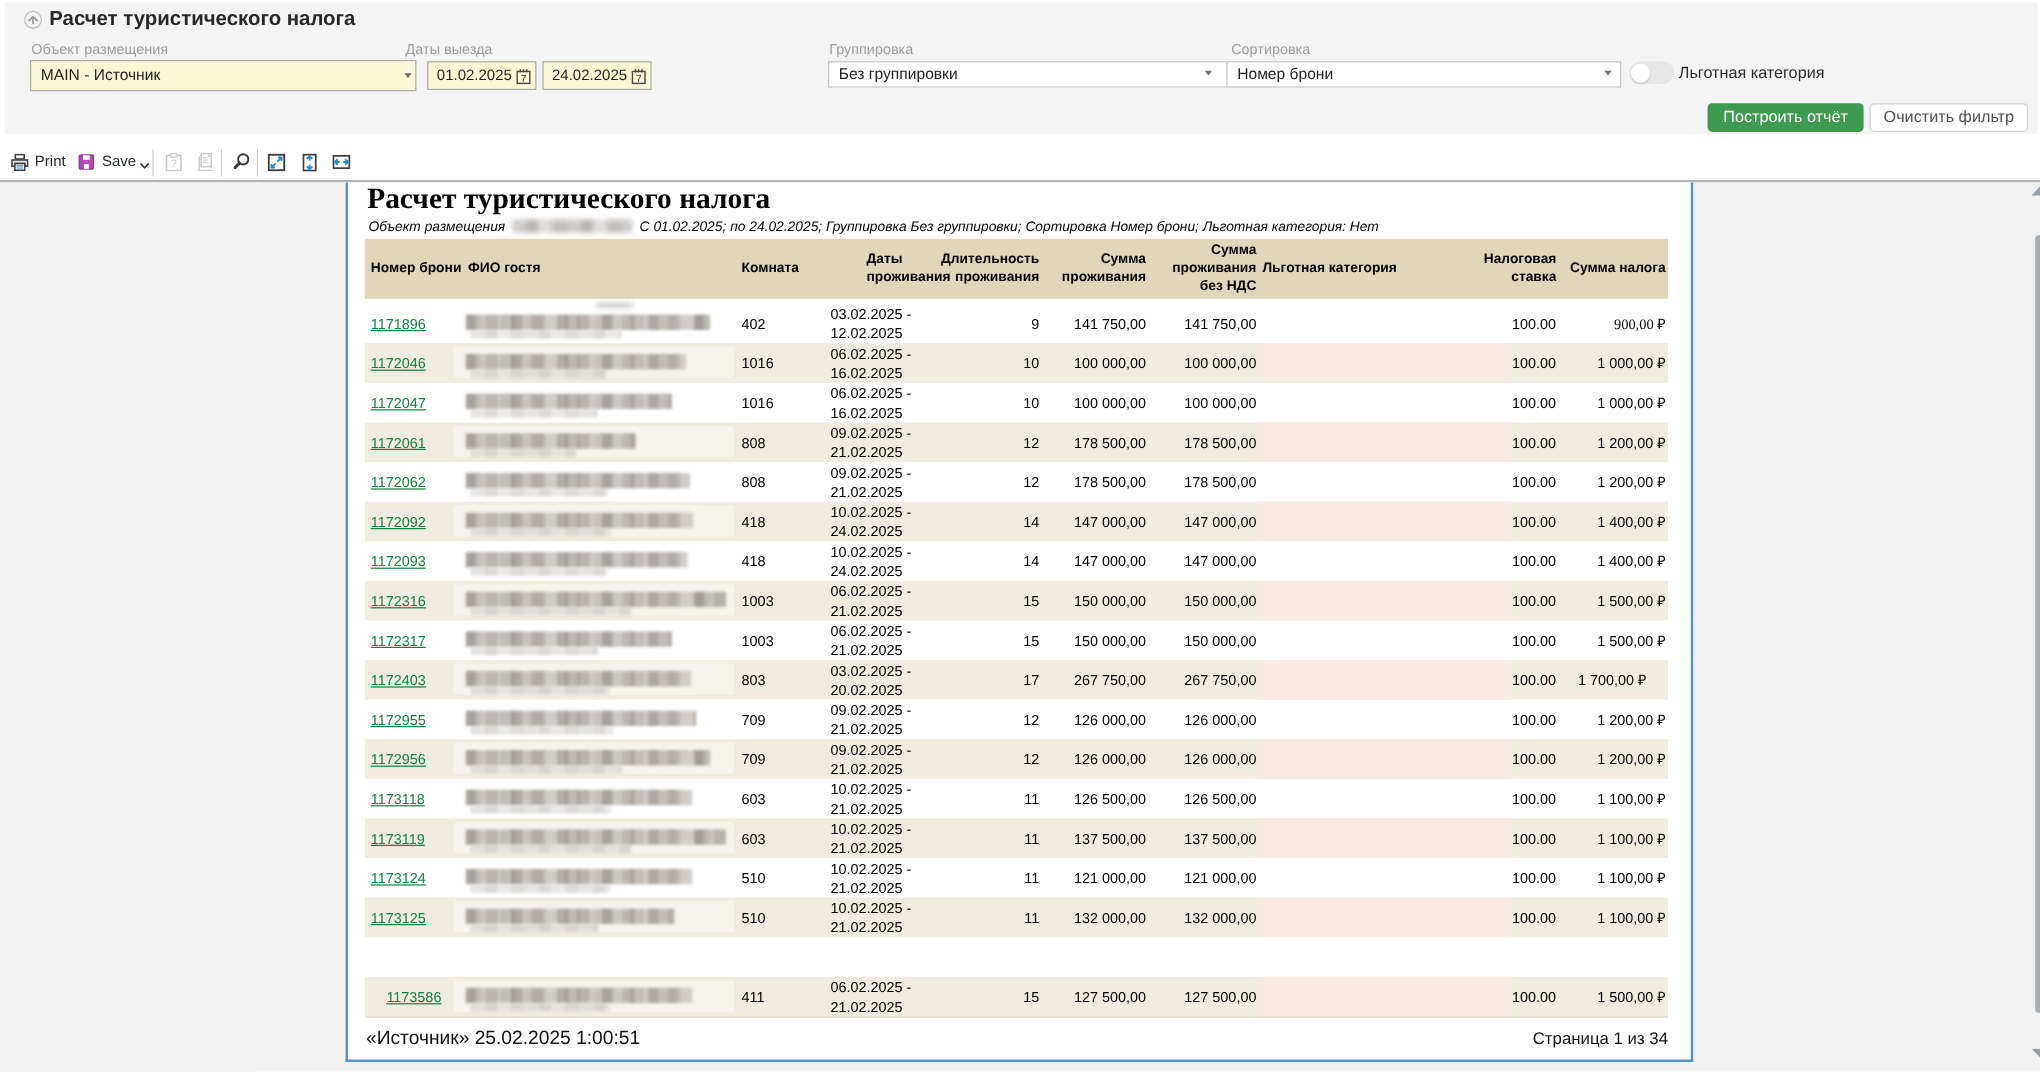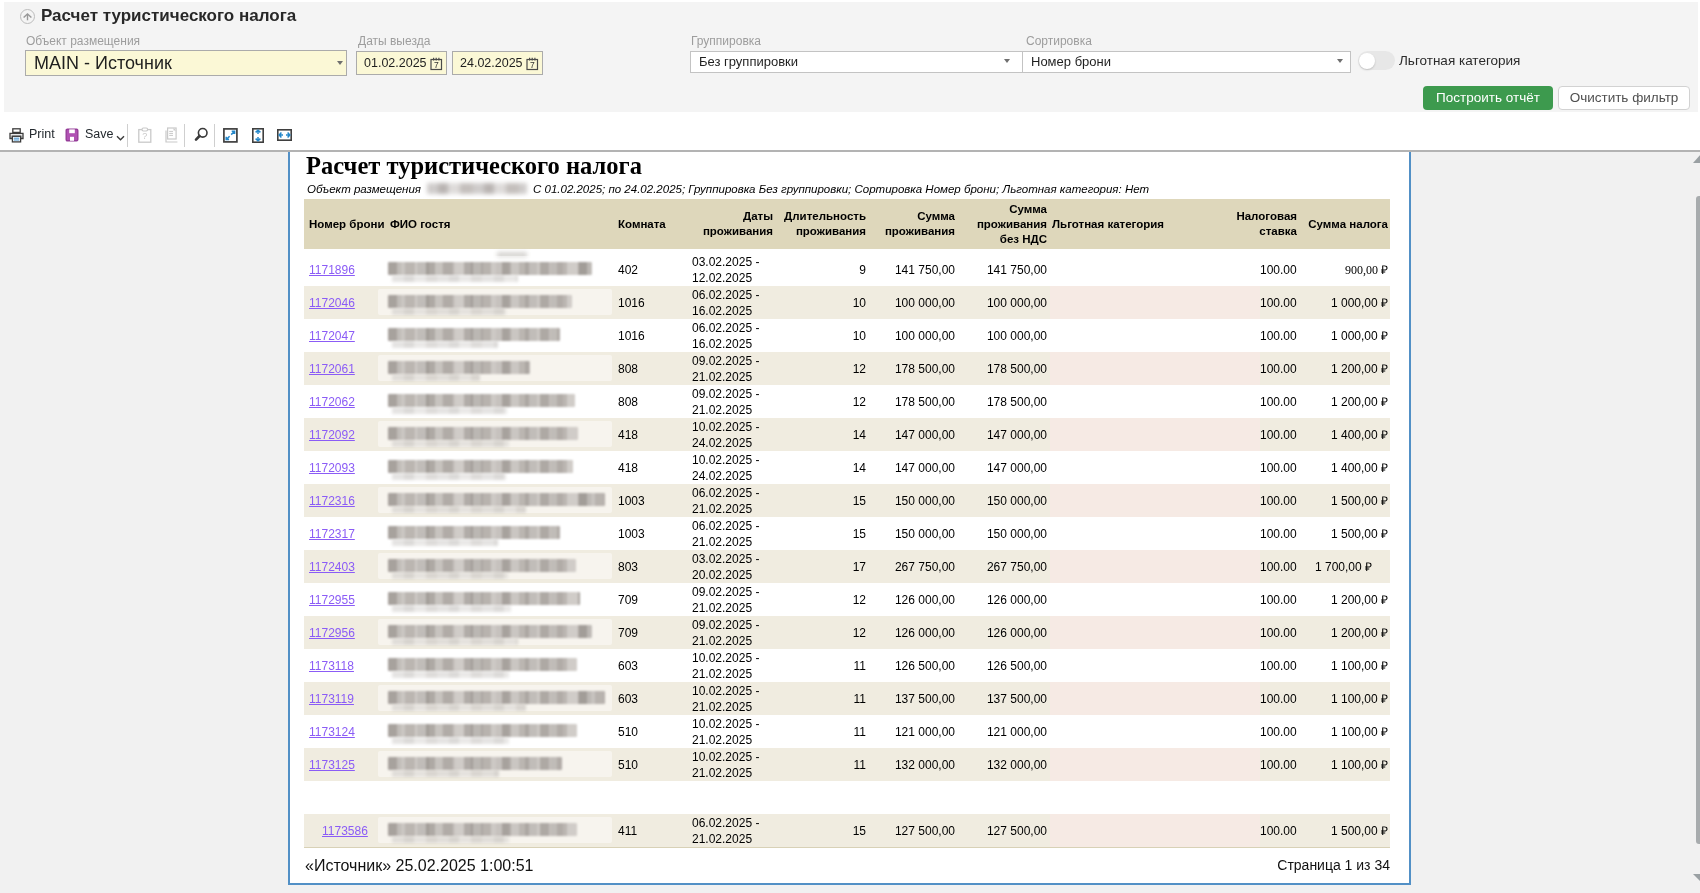--- a/index.html
+++ b/index.html
@@ -1,21 +1,21 @@
 <!DOCTYPE html>
 <html><head><meta charset="utf-8"><style>
 *{margin:0;padding:0;box-sizing:border-box;}
 html,body{width:1700px;height:893px;background:#fff;overflow:hidden;
   font-family:"Liberation Sans",sans-serif;}
 
 #panel{position:absolute;left:4px;top:2px;width:1694px;height:110px;background:#f4f4f4;}
 #circ{position:absolute;left:20px;top:9px;width:15px;height:15px;border:1px solid #bcbcbc;border-radius:50%;}
 #h1t{position:absolute;left:41px;top:6px;font-size:17px;font-weight:bold;color:#282828;}
 .flabel{position:absolute;font-size:12px;color:#9d9d9d;}
-.yinput{position:absolute;background:#fbf8d6;border:1px solid #ababab;font-size:18px;color:#1f1f1f;}
+.yinput{position:absolute;background:#fbf8d6;border:1px solid #ababab;font-size:13px;color:#1f1f1f;}
 .winput{position:absolute;background:#fff;border:1px solid #c3c3c3;font-size:13px;color:#1f1f1f;}
 .car{position:absolute;width:0;height:0;border-left:3.5px solid transparent;border-right:3.5px solid transparent;border-top:4.5px solid #6f6f6f;}
 #toggle{position:absolute;left:1358px;top:51px;width:37px;height:19px;background:#e7e7e7;border-radius:10px;}
 #knob{position:absolute;left:1px;top:1.5px;width:16px;height:16px;background:#fff;border-radius:50%;box-shadow:0 1px 2px rgba(0,0,0,0.18);}
 #toglbl{position:absolute;left:1399px;top:53px;font-size:13.5px;color:#2b2b2b;}
 #btn-g{position:absolute;left:1423px;top:86px;width:130px;height:24px;background:#3d9a4e;border-radius:4px;color:#fff;font-size:13.5px;text-align:center;line-height:23px;}
 #btn-w{position:absolute;left:1558px;top:86px;width:132px;height:24px;background:#fff;border:1px solid #d2d2d2;border-radius:4px;color:#4f4f4f;font-size:13.5px;text-align:center;line-height:22px;}
 
 #toolbar{position:absolute;left:0;top:112px;width:1700px;height:40px;background:#fff;border-bottom:2px solid #b3b3b3;}
 .tbt{position:absolute;top:127px;font-size:12.5px;color:#23292e;}
@@ -29,21 +29,21 @@
 #rsub .blr{display:inline-block;vertical-align:middle;height:11px;width:100px;margin:0 6px 2px 6px;border-radius:1px;
   background:repeating-linear-gradient(90deg,#cfcccb 0 11px,#b9b4b2 11px 21px,#dedbda 21px 33px,#c4bfbc 33px 46px);filter:blur(2px);}
 
 #hband{position:absolute;left:304px;top:199px;width:1086px;height:50px;background:#ded7bb;}
 .hcell{position:absolute;top:199px;height:50px;font-size:11.5px;font-weight:bold;color:#000;
   display:flex;flex-direction:column;justify-content:center;line-height:15px;white-space:nowrap;}
 .brow{position:absolute;height:33px;}
 .bcell{position:absolute;top:0;height:33px;font-size:12px;color:#000;display:flex;flex-direction:column;justify-content:center;white-space:nowrap;}
 .brow.stripe{background:#f0ece0;}
 .stripe .bg2{background:#f6eae4;}
-a.lnk{color:#8b5cf6;text-decoration:underline;}
+a.lnk{color:#15803d;text-decoration:underline;}
 .halo{position:absolute;left:-4px;top:3px;width:234px;height:26px;background:rgba(255,255,255,0.45);border-radius:2px;}
 .blur{position:absolute;left:6px;top:9px;height:13px;border-radius:1px;filter:blur(1.2px);
   background:repeating-linear-gradient(90deg,rgba(158,152,148,0.55) 0 9px,rgba(204,200,196,0.55) 9px 17px,rgba(176,170,166,0.55) 17px 27px,rgba(214,210,207,0.55) 27px 38px),
   repeating-linear-gradient(90deg,#b3aea9 0 13px,#c9c5c0 13px 29px,#a7a39e 29px 41px,#c2beb9 41px 54px);}
 .blur2{position:absolute;left:10px;top:22px;height:7px;border-radius:1px;filter:blur(1.4px);opacity:0.45;
   background:repeating-linear-gradient(90deg,#c6c3c0 0 12px,#b1ada9 12px 22px,#d1cecb 22px 34px,#b6b1ac 34px 45px);}
 .num{text-align:right;}
 #tfoot{position:absolute;left:304px;top:847px;width:1086px;height:1px;background:#d8d1b6;}
 #fl{position:absolute;left:305px;top:857px;font-size:16px;color:#111;}
 #fr{position:absolute;left:1090px;top:857px;width:300px;text-align:right;font-size:14px;color:#111;}
@@ -53,21 +53,21 @@
 <div id="panel"></div>
 <div id="circ"></div>
 <svg style="position:absolute;left:20px;top:9px;" width="15" height="15" viewBox="0 0 15 15">
     <path d="M3.6 8.6 L7.5 4.9 L11.4 8.6" fill="none" stroke="#999" stroke-width="1.4"></path>
     <line x1="7.5" y1="5.6" x2="7.5" y2="11.3" stroke="#999" stroke-width="1.4"></line>
   </svg>
 <div id="h1t">Расчет туристического налога</div>
 <div class="flabel" style="left:26px;top:34px;">Объект размещения</div>
 <div class="yinput" style="left:25px;top:50px;width:322px;height:26px;line-height:24px;padding-left:8px;">MAIN - Источник</div>
 <div class="car" style="left:337px;top:61px;"></div>
-<div class="flabel" style="left:358px;top:34px;text-align:right;">Даты выезда</div>
+<div class="flabel" style="left:338px;top:34px;text-align:right;">Даты выезда</div>
 <div class="yinput" style="left:356px;top:51px;width:91px;height:24px;line-height:22px;padding-left:7px;font-size:12.5px;">01.02.2025</div>
 <svg style="position:absolute;left:430px;top:57px;" width="13" height="14" viewBox="0 0 13 14">
     <rect x="1" y="2.5" width="10.5" height="10" fill="none" stroke="#4a4a4a" stroke-width="1.2"></rect>
     <line x1="3.6" y1="0.8" x2="3.6" y2="3.5" stroke="#4a4a4a" stroke-width="1.2"></line>
     <line x1="8.9" y1="0.8" x2="8.9" y2="3.5" stroke="#4a4a4a" stroke-width="1.2"></line>
     <line x1="6.2" y1="0.8" x2="6.2" y2="3.5" stroke="#4a4a4a" stroke-width="1.2"></line>
     <text x="6.3" y="11" font-size="8.5" font-family="Liberation Sans" fill="#333" text-anchor="middle">7</text>
   </svg>
 <div class="yinput" style="left:452px;top:51px;width:91px;height:24px;line-height:22px;padding-left:7px;font-size:12.5px;">24.02.2025</div>
 <svg style="position:absolute;left:526px;top:57px;" width="13" height="14" viewBox="0 0 13 14">
@@ -143,21 +143,21 @@
     <path d="M12.8 6 L9 6 M10.6 3.6 L12.8 6 L10.6 8.4" fill="none" stroke="#2387ca" stroke-width="1.5"></path>
   </svg>
 <div id="viewer"></div>
 <div id="page"></div>
 <div id="rtitle">Расчет туристического налога</div>
 <div id="rsub"><span>Объект размещения</span><span class="blr"></span><span>С 01.02.2025; по 24.02.2025; Группировка Без группировки; Сортировка Номер брони; Льготная категория: Нет</span></div>
 <div id="hband"></div>
 <div class="hcell" style="left:304px;width:78px;padding-left:5px;">Номер брони</div>
 <div class="hcell" style="left:382px;width:232px;padding-left:8px;">ФИО гостя</div>
 <div class="hcell" style="left:614px;width:76px;padding-left:4px;">Комната</div>
-<div class="hcell" style="left:691px;width:82px;padding-left:2px;text-align:right;">Даты<br>проживания</div>
+<div class="hcell" style="left:720px;width:82px;padding-left:2px;">Даты<br>проживания</div>
 <div class="hcell" style="left:772px;width:98px;padding-right:4px;text-align:right;">Длительность<br>проживания</div>
 <div class="hcell" style="left:870px;width:89px;padding-right:4px;text-align:right;">Сумма<br>проживания</div>
 <div class="hcell" style="left:959px;width:91px;padding-right:3px;text-align:right;">Сумма<br>проживания<br>без НДС</div>
 <div class="hcell" style="left:1050px;width:177px;padding-left:2px;">Льготная категория</div>
 <div class="hcell" style="left:1227px;width:74px;padding-right:4px;text-align:right;">Налоговая<br>ставка</div>
 <div class="hcell" style="left:1301px;width:89px;padding-right:2px;text-align:right;">Сумма налога</div>
 <div style="position:absolute;left:497px;top:252px;width:30px;height:6px;background:#d7d5d2;filter:blur(2px);"></div>
 <div class="brow" style="left:304px;top:253px;width:1086px;">
 <div class="bcell" style="left:0px;width:78px;padding-left:5px;">
       <span><a class="lnk" href="#l1171896">1171896</a></span>

